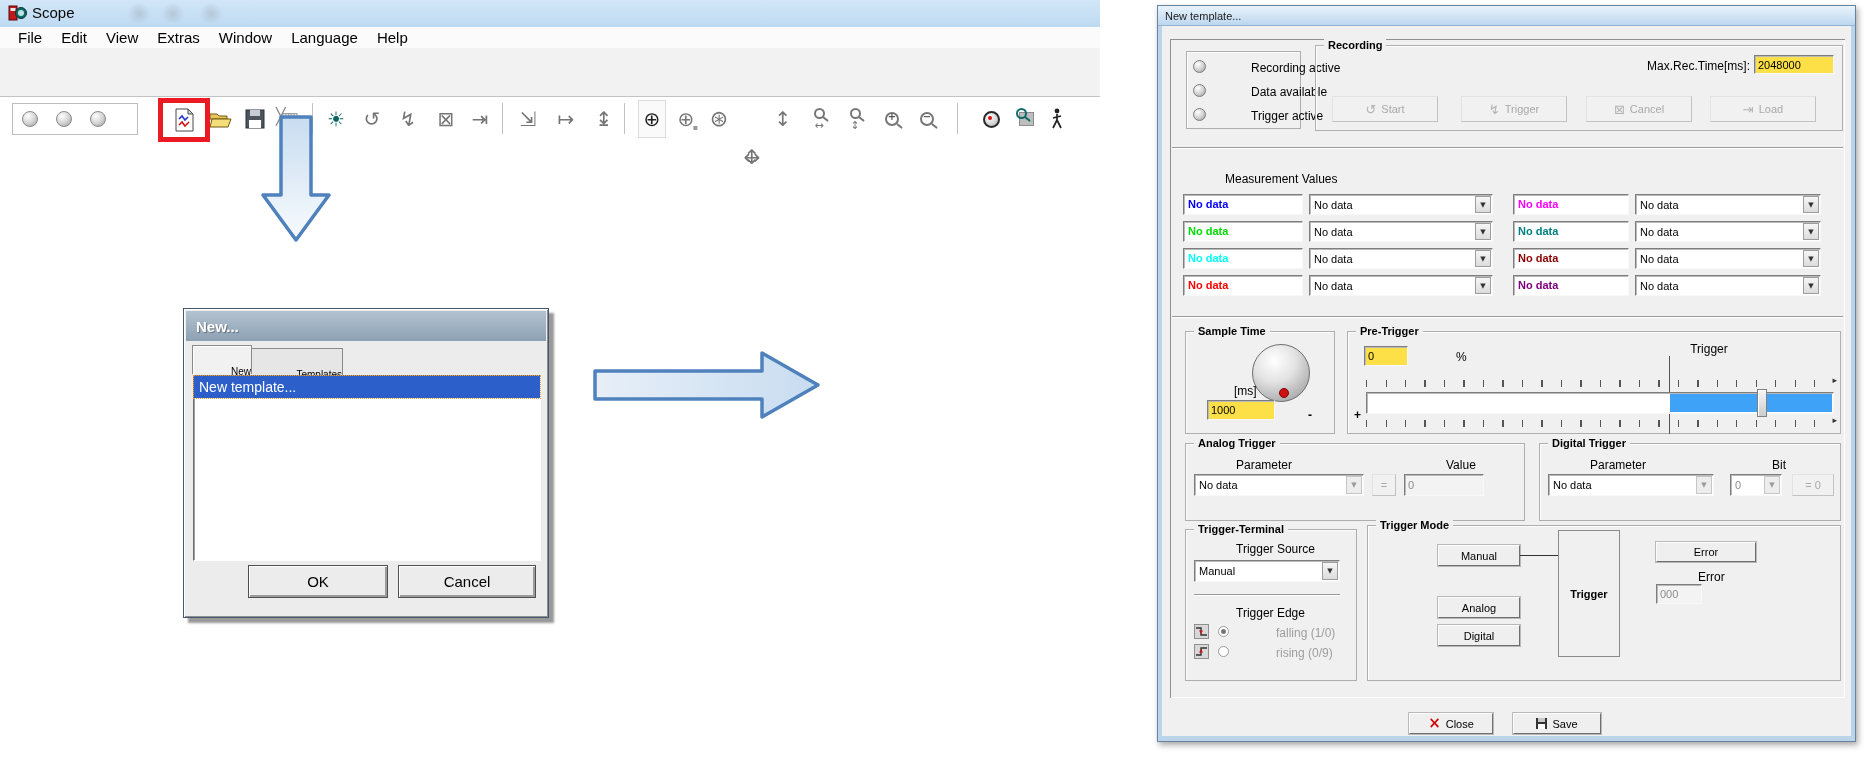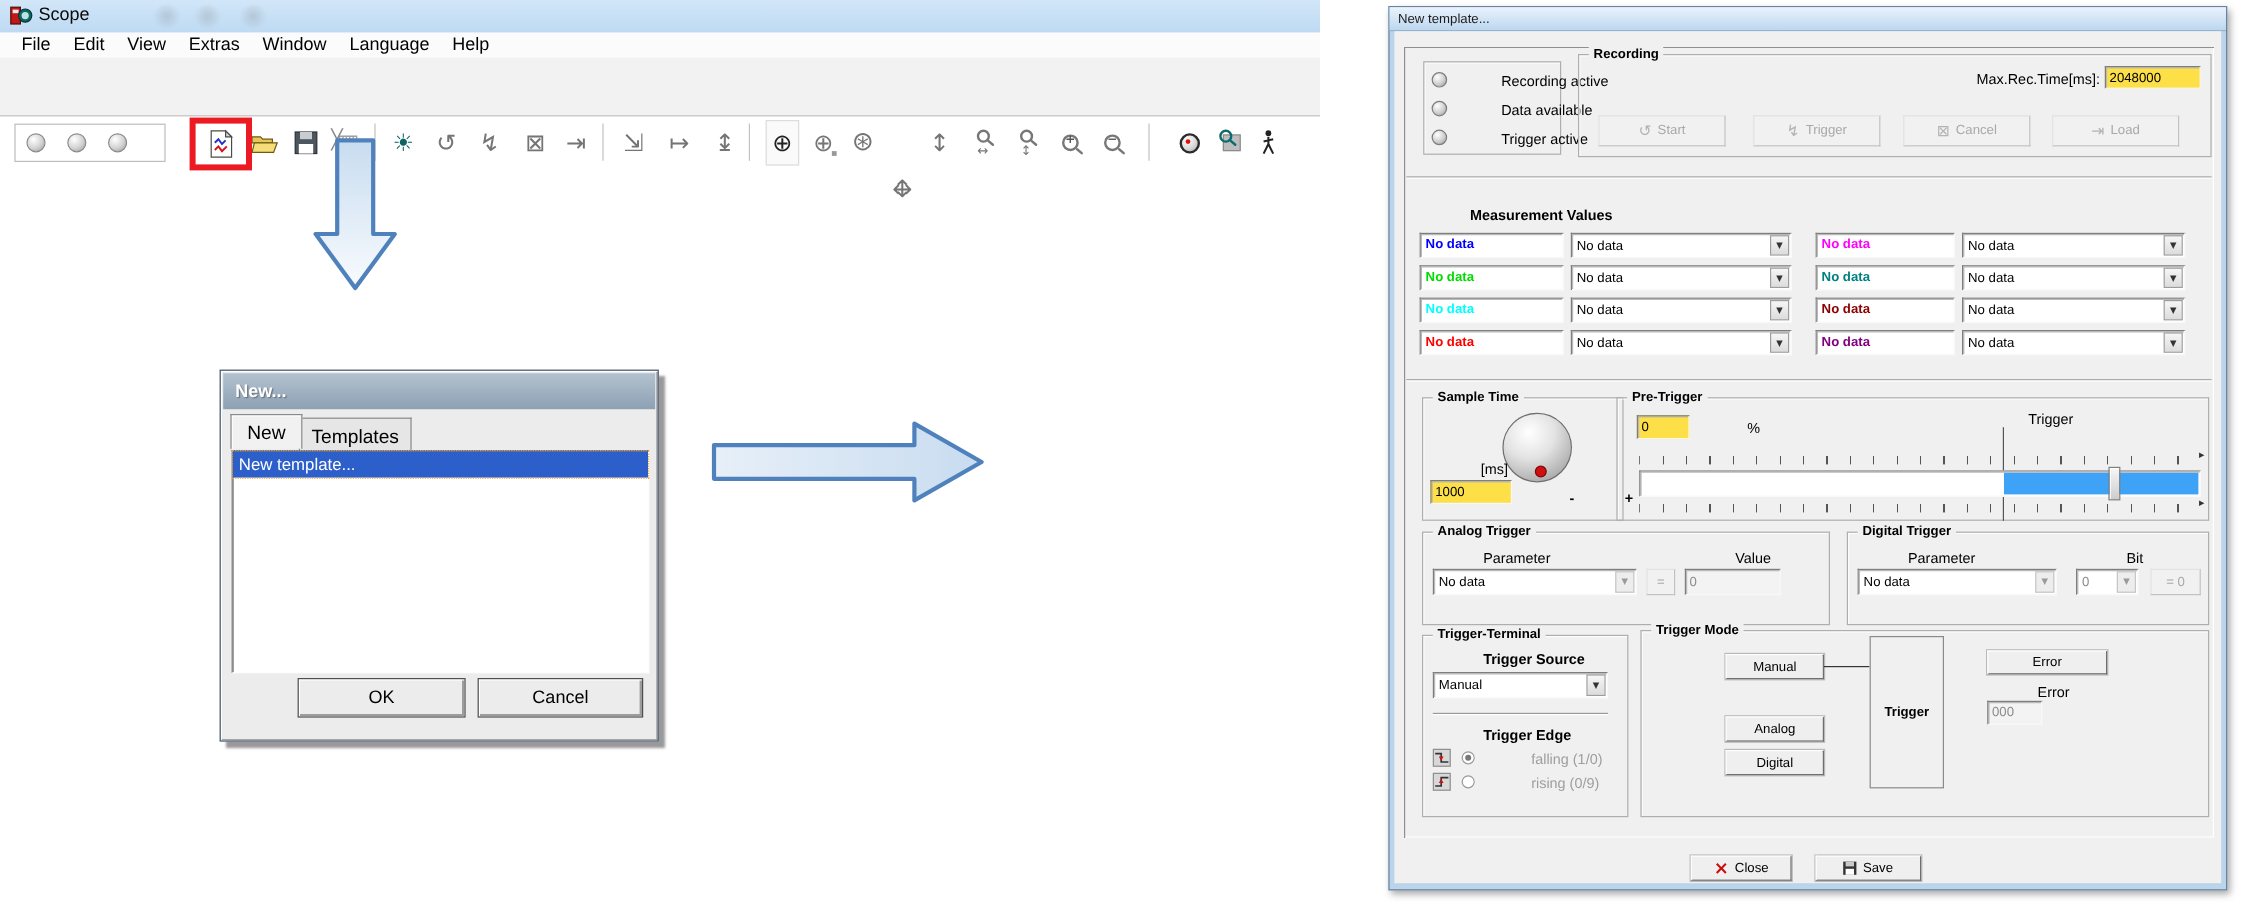--- a/index.html
+++ b/index.html
@@ -65,21 +65,21 @@
   .arrow-svg{position:absolute;left:0;top:0;pointer-events:none;}
 
   
   .newdlg{position:absolute;left:183px;top:308px;width:366px;height:310px;background:#ececec;
     border:1px solid #44576b;box-shadow:5px 5px 2px rgba(70,70,70,.55),
     inset 1px 1px 0 #fff,inset -1px -1px 0 #8f8f8f;font-size:14px;}
   .nd-title{position:absolute;left:2px;top:2px;right:2px;height:30px;
     background:linear-gradient(#b3c2d0,#8da1b3);color:#fff;font-weight:bold;font-size:15px;
     display:flex;align-items:center;padding-left:10px;text-shadow:1px 1px 1px rgba(0,0,0,.35);}
   .nd-tab{position:absolute;border:1px solid #8a8a8a;border-bottom:none;background:#e6e6e6;
-    text-align:center;font-size:16px;padding-top:7px;}
+    text-align:right;font-size:10px;padding-top:20px;}
   .nd-tab.active{background:#f1f1f1;z-index:2;box-shadow:inset 1px 1px 0 #fff;}
   .nd-list{position:absolute;left:9px;top:66px;width:348px;height:186px;background:#fff;
     border:1px solid;border-color:#6f6f6f #fdfdfd #fdfdfd #6f6f6f;box-shadow:inset 1px 1px 0 #9f9f9f;}
   .nd-item{height:22px;line-height:22px;padding-left:5px;font-size:14px;}
   .nd-item.sel{background:#2c5fc9;color:#fff;outline:1px dotted #e8a03c;}
   .nd-btn{position:absolute;top:256px;height:33px;background:#ececec;border:1px solid #4f4f4f;
     box-shadow:inset 1px 1px 0 #fff,inset -2px -2px 0 #9c9c9c;font-size:15px;
     display:flex;align-items:center;justify-content:center;cursor:default;}
 
   
@@ -89,21 +89,21 @@
     background:linear-gradient(#e9f3fc,#bdd7ef);border-bottom:1px solid #93b4d2;
     font-size:11px;color:#1c1c1c;display:flex;align-items:center;padding-left:7px;}
   .tpl-body{position:absolute;left:4px;top:20px;right:4px;bottom:5px;background:#f0f0f0;}
   .panel{position:absolute;left:8px;top:13px;width:675px;height:659px;
     box-shadow:inset 1px 1px 0 #8f8f8f,inset -1px -1px 0 #fff;}
   .etch{position:absolute;height:2px;border-top:1px solid #9a9a9a;border-bottom:1px solid #fff;}
   .grp{position:absolute;border:1px solid #aeaeae;box-shadow:inset 1px 1px 0 #fdfdfd;}
   .grp>.gt{position:absolute;top:-7px;left:8px;background:#f0f0f0;padding:0 4px;
     font-weight:bold;font-size:11px;white-space:nowrap;}
   .lbl{position:absolute;font-size:12px;white-space:nowrap;margin-left:40px;}
-  .b{font-weight:bold;}
+  .b{font-weight:normal;}
   .led{position:absolute;width:13px;height:13px;border-radius:50%;border:1px solid #7d7d7d;
     background:radial-gradient(circle at 35% 30%,#fff,#cfcfcf 55%,#949494);}
   .inp{position:absolute;background:#fde047;border:1px solid;border-color:#7e7e7e #f8f8f8 #f8f8f8 #7e7e7e;
     box-shadow:inset 1px 1px 0 #b9b9b9;font-size:11px;font-family:"Liberation Sans",sans-serif;
     padding:0 3px;outline:none;}
   .inp.dis{background:#f3f3f3;color:#8d8d8d;}
   .btn{position:absolute;background:#efefef;border:1px solid;border-color:#fdfdfd #6f6f6f #6f6f6f #fdfdfd;
     box-shadow:0 0 0 1px #b9b9b9;font-size:11px;display:flex;align-items:center;justify-content:center;
     gap:5px;cursor:default;}
   .btn.dis{border-color:#e2e2e2 #c2c2c2 #c2c2c2 #e2e2e2;box-shadow:none;color:#a9a9a9;background:#f1f1f1;}
@@ -365,25 +365,25 @@
           <span class="ab">▼</span>
       </div>
       <div class="mval" style="left: 351px; top: 249px; width: 116px; height: 21px; color: rgb(128, 0, 128);">No data</div>
       <div class="dd" style="left:473px;top:249px;width:186px;height:21px">
         <span class="tx">No data</span>
           <span class="ab">▼</span>
       </div>
 
       <div class="etch" style="left:10px;top:290px;width:671px"></div>
 
-      <div class="grp" style="left:23px;top:305px;width:168px;height:103px">
+      <div class="grp" style="left:23px;top:305px;width:150px;height:103px">
         <span class="gt">Sample Time</span>
         <span class="knob" style="left:66px;top:12px;width:58px;height:58px"></span>
         <span class="lbl" style="left:8px;top:52px">[ms]</span>
-        <input class="inp" style="left: 6px; top: 68px; width: 68px; height: 20px;" value="1000">
+        <input class="inp" style="left: 21px; top: 68px; width: 68px; height: 20px;" value="1000">
         <span class="lbl" style="left:82px;top:76px;font-weight:bold">-</span>
         <span class="lbl" style="left:128px;top:76px;font-weight:bold">+</span>
       </div>
 
       <div class="grp" style="left:185px;top:305px;width:494px;height:103px">
         <span class="gt">Pre-Trigger</span>
         <input class="inp" style="left: 16px; top: 14px; width: 44px; height: 20px;" value="0">
         <span class="lbl" style="left:68px;top:18px">%</span>
         <span class="lbl" style="left:296px;top:10px;width:50px;text-align:center">Trigger</span>
         <span class="vline" style="left:321px;top:24px;height:78px"></span>

